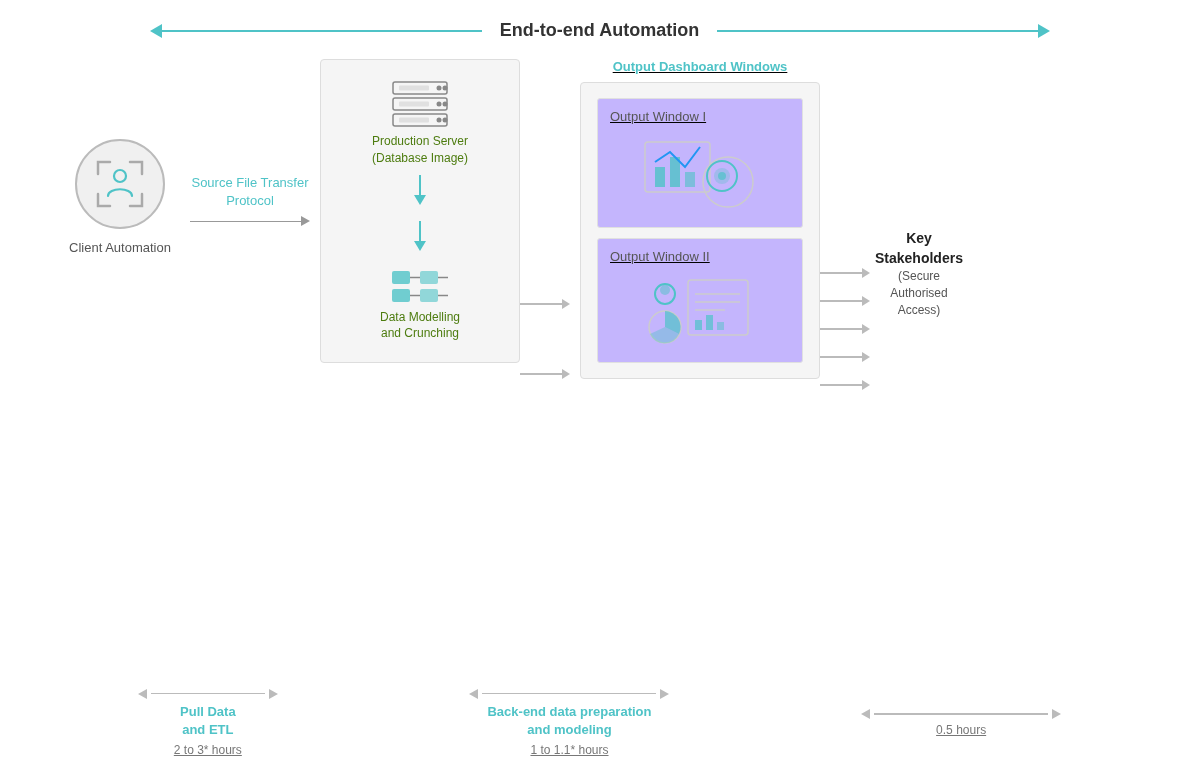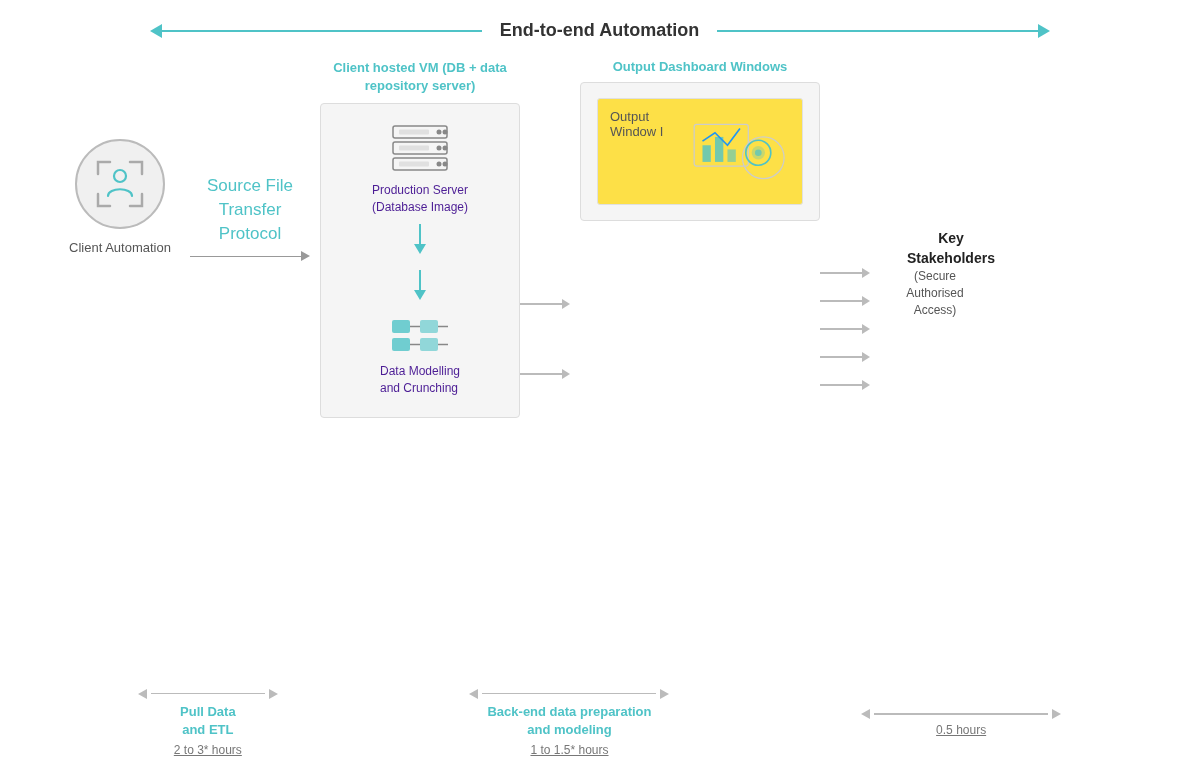--- a/index.html
+++ b/index.html
@@ -96,21 +96,21 @@
     
     .transfer-section {
       display: flex;
       flex-direction: column;
       align-items: center;
       justify-content: center;
       margin-top: 115px;
       width: 120px;
     }
     .transfer-label {
-      font-size: 17px;
+      font-size: 13px;
       color: #4fc3c7;
       text-align: center;
       line-height: 1.4;
       margin-bottom: 6px;
     }
     .horiz-arrow {
       display: flex;
       align-items: center;
       width: 100%;
     }
@@ -154,22 +154,22 @@
     }
 
     .vm-item {
       display: flex;
       flex-direction: column;
       align-items: center;
       width: 100%;
     }
     .vm-item-label {
       font-size: 12px;
-      color: #4c1d95;
-      margin-top: 5px;
+      color: #4d7c0f;
+      text-align: center;
       line-height: 1.4;
     }
 
     .down-arrow {
       display: flex;
       flex-direction: column;
       align-items: center;
       margin: 8px 0;
     }
     .down-line {
@@ -199,45 +199,46 @@
       border-bottom: 5px solid transparent;
       border-left: 8px solid #bbb;
     }
 
     
     .dashboard-section {
       display: flex;
       flex-direction: column;
       align-items: center;
       margin-left: 10px;
+      text-decoration: underline;
     }
     .dashboard-title {
       font-size: 13px;
       color: #4fc3c7;
       font-weight: 600;
       text-align: center;
       margin-bottom: 8px;
     }
     .dashboard-box {
       background: #f5f5f5;
       border: 1px solid #ddd;
       border-radius: 4px;
       width: 240px;
       padding: 15px 16px;
       display: flex;
       flex-direction: column;
       gap: 10px;
     }
     .output-window {
-      background: #fde047;
+      background: #c4b5fd;
       border: 1px solid #e0e0e0;
       border-radius: 3px;
       padding: 10px 12px;
       display: flex;
-      flex-direction: row;
+      flex-direction: column;
       align-items: center;
     }
     .output-window-title {
       font-size: 13px;
       color: #555;
       margin-bottom: 8px;
       align-self: flex-start;
     }
 
     
@@ -248,21 +249,20 @@
       justify-content: center;
       margin-top: 80px;
       margin-left: 0;
     }
     .stakeholders-label {
       font-size: 14px;
       font-weight: 700;
       color: #222;
       text-align: center;
       line-height: 1.4;
-      margin-left: 32px;
     }
     .stakeholders-sublabel {
       font-size: 12px;
       color: #555;
       text-align: center;
       line-height: 1.4;
     }
 
     
     .bottom-row {
@@ -361,21 +361,20 @@
       <div class="transfer-label">Source File
 Transfer
 Protocol</div>
       <div class="horiz-arrow">
         <div class="horiz-line"></div>
         <div class="horiz-arrow-head"></div>
       </div>
     </div>
 
     <div class="vm-section">
-      <div class="vm-title">Client hosted VM (DB + data<br>repository server)</div>
       <div class="vm-box">
 
         <div class="vm-item">
           <svg width="70" height="55" viewBox="0 0 70 55">
 
             <rect x="8" y="4" width="54" height="12" rx="2" fill="none" stroke="#888" stroke-width="1.5"></rect>
             <rect x="8" y="20" width="54" height="12" rx="2" fill="none" stroke="#888" stroke-width="1.5"></rect>
             <rect x="8" y="36" width="54" height="12" rx="2" fill="none" stroke="#888" stroke-width="1.5"></rect>
             <circle cx="54" cy="10" r="2.5" fill="#888"></circle>
             <circle cx="60" cy="10" r="2.5" fill="#888"></circle>
@@ -448,20 +447,41 @@
             <polyline points="15,30 30,20 45,35 60,15" fill="none" stroke="#2196f3" stroke-width="2"></polyline>
 
             <circle cx="88" cy="50" r="25" fill="none" stroke="#ccc" stroke-width="1.5"></circle>
             <circle cx="82" cy="44" r="15" fill="none" stroke="#4fc3c7" stroke-width="2"></circle>
 
             <circle cx="82" cy="44" r="8" fill="#4fc3c7" opacity="0.3"></circle>
             <circle cx="82" cy="44" r="4" fill="#4fc3c7" opacity="0.7"></circle>
           </svg>
         </div>
 
+        <div class="output-window">
+          <div class="output-window-title">Output Window II</div>
+          <svg width="120" height="80" viewBox="0 0 120 80">
+
+            <circle cx="25" cy="22" r="10" fill="none" stroke="#4fc3c7" stroke-width="2"></circle>
+            <circle cx="25" cy="18" r="5" fill="#4fc3c7" opacity="0.5"></circle>
+
+            <rect x="48" y="8" width="60" height="55" rx="3" fill="none" stroke="#ccc" stroke-width="1.5"></rect>
+            <line x1="55" y1="22" x2="100" y2="22" stroke="#ccc" stroke-width="1.5"></line>
+            <line x1="55" y1="30" x2="100" y2="30" stroke="#ccc" stroke-width="1.5"></line>
+            <line x1="55" y1="38" x2="85" y2="38" stroke="#ccc" stroke-width="1.5"></line>
+
+            <rect x="55" y="48" width="7" height="10" fill="#4fc3c7" opacity="0.7"></rect>
+            <rect x="66" y="43" width="7" height="15" fill="#4fc3c7" opacity="0.7"></rect>
+            <rect x="77" y="50" width="7" height="8" fill="#4fc3c7" opacity="0.5"></rect>
+
+            <circle cx="25" cy="55" r="16" fill="none" stroke="#ccc" stroke-width="1.5"></circle>
+            <path d="M25,55 L25,39 A16,16 0 0,1 39,62 Z" fill="#4fc3c7" opacity="0.7"></path>
+            <path d="M25,55 L39,62 A16,16 0 0,1 10,62 Z" fill="#4fc3c7" opacity="0.4"></path>
+          </svg>
+        </div>
       </div>
     </div>
 
     <div style="display:flex;flex-direction:column;justify-content:center;height:420px;margin-top:30px;gap:0;">
       <div style="display:flex;flex-direction:column;gap:18px;margin-top:60px;">
         <div class="conn-arrow">
             <div class="conn-line" style="width:30px;"></div>
             <div class="conn-head"></div>
           </div>
         <div class="conn-arrow">
@@ -502,21 +522,21 @@
       <div class="bottom-subtitle">2 to 3* hours</div>
     </div>
 
     <div class="bottom-section">
       <div class="bottom-arrows" style="width:200px;">
         <div class="b-arrow-left"></div>
         <div class="b-line"></div>
         <div class="b-arrow-right"></div>
       </div>
       <div class="bottom-title">Back-end data preparation<br>and modeling</div>
-      <div class="bottom-subtitle">1 to 1.5* hours</div>
+      <div class="bottom-subtitle">1 to 1.1* hours</div>
     </div>
 
     <div class="bottom-section">
       <div class="bottom-arrows" style="width:200px;">
         <div class="b-arrow-left"></div>
         <div class="b-line"></div>
         <div class="b-arrow-right"></div>
       </div>
       <div class="bottom-subtitle">0.5 hours</div>
     </div>

